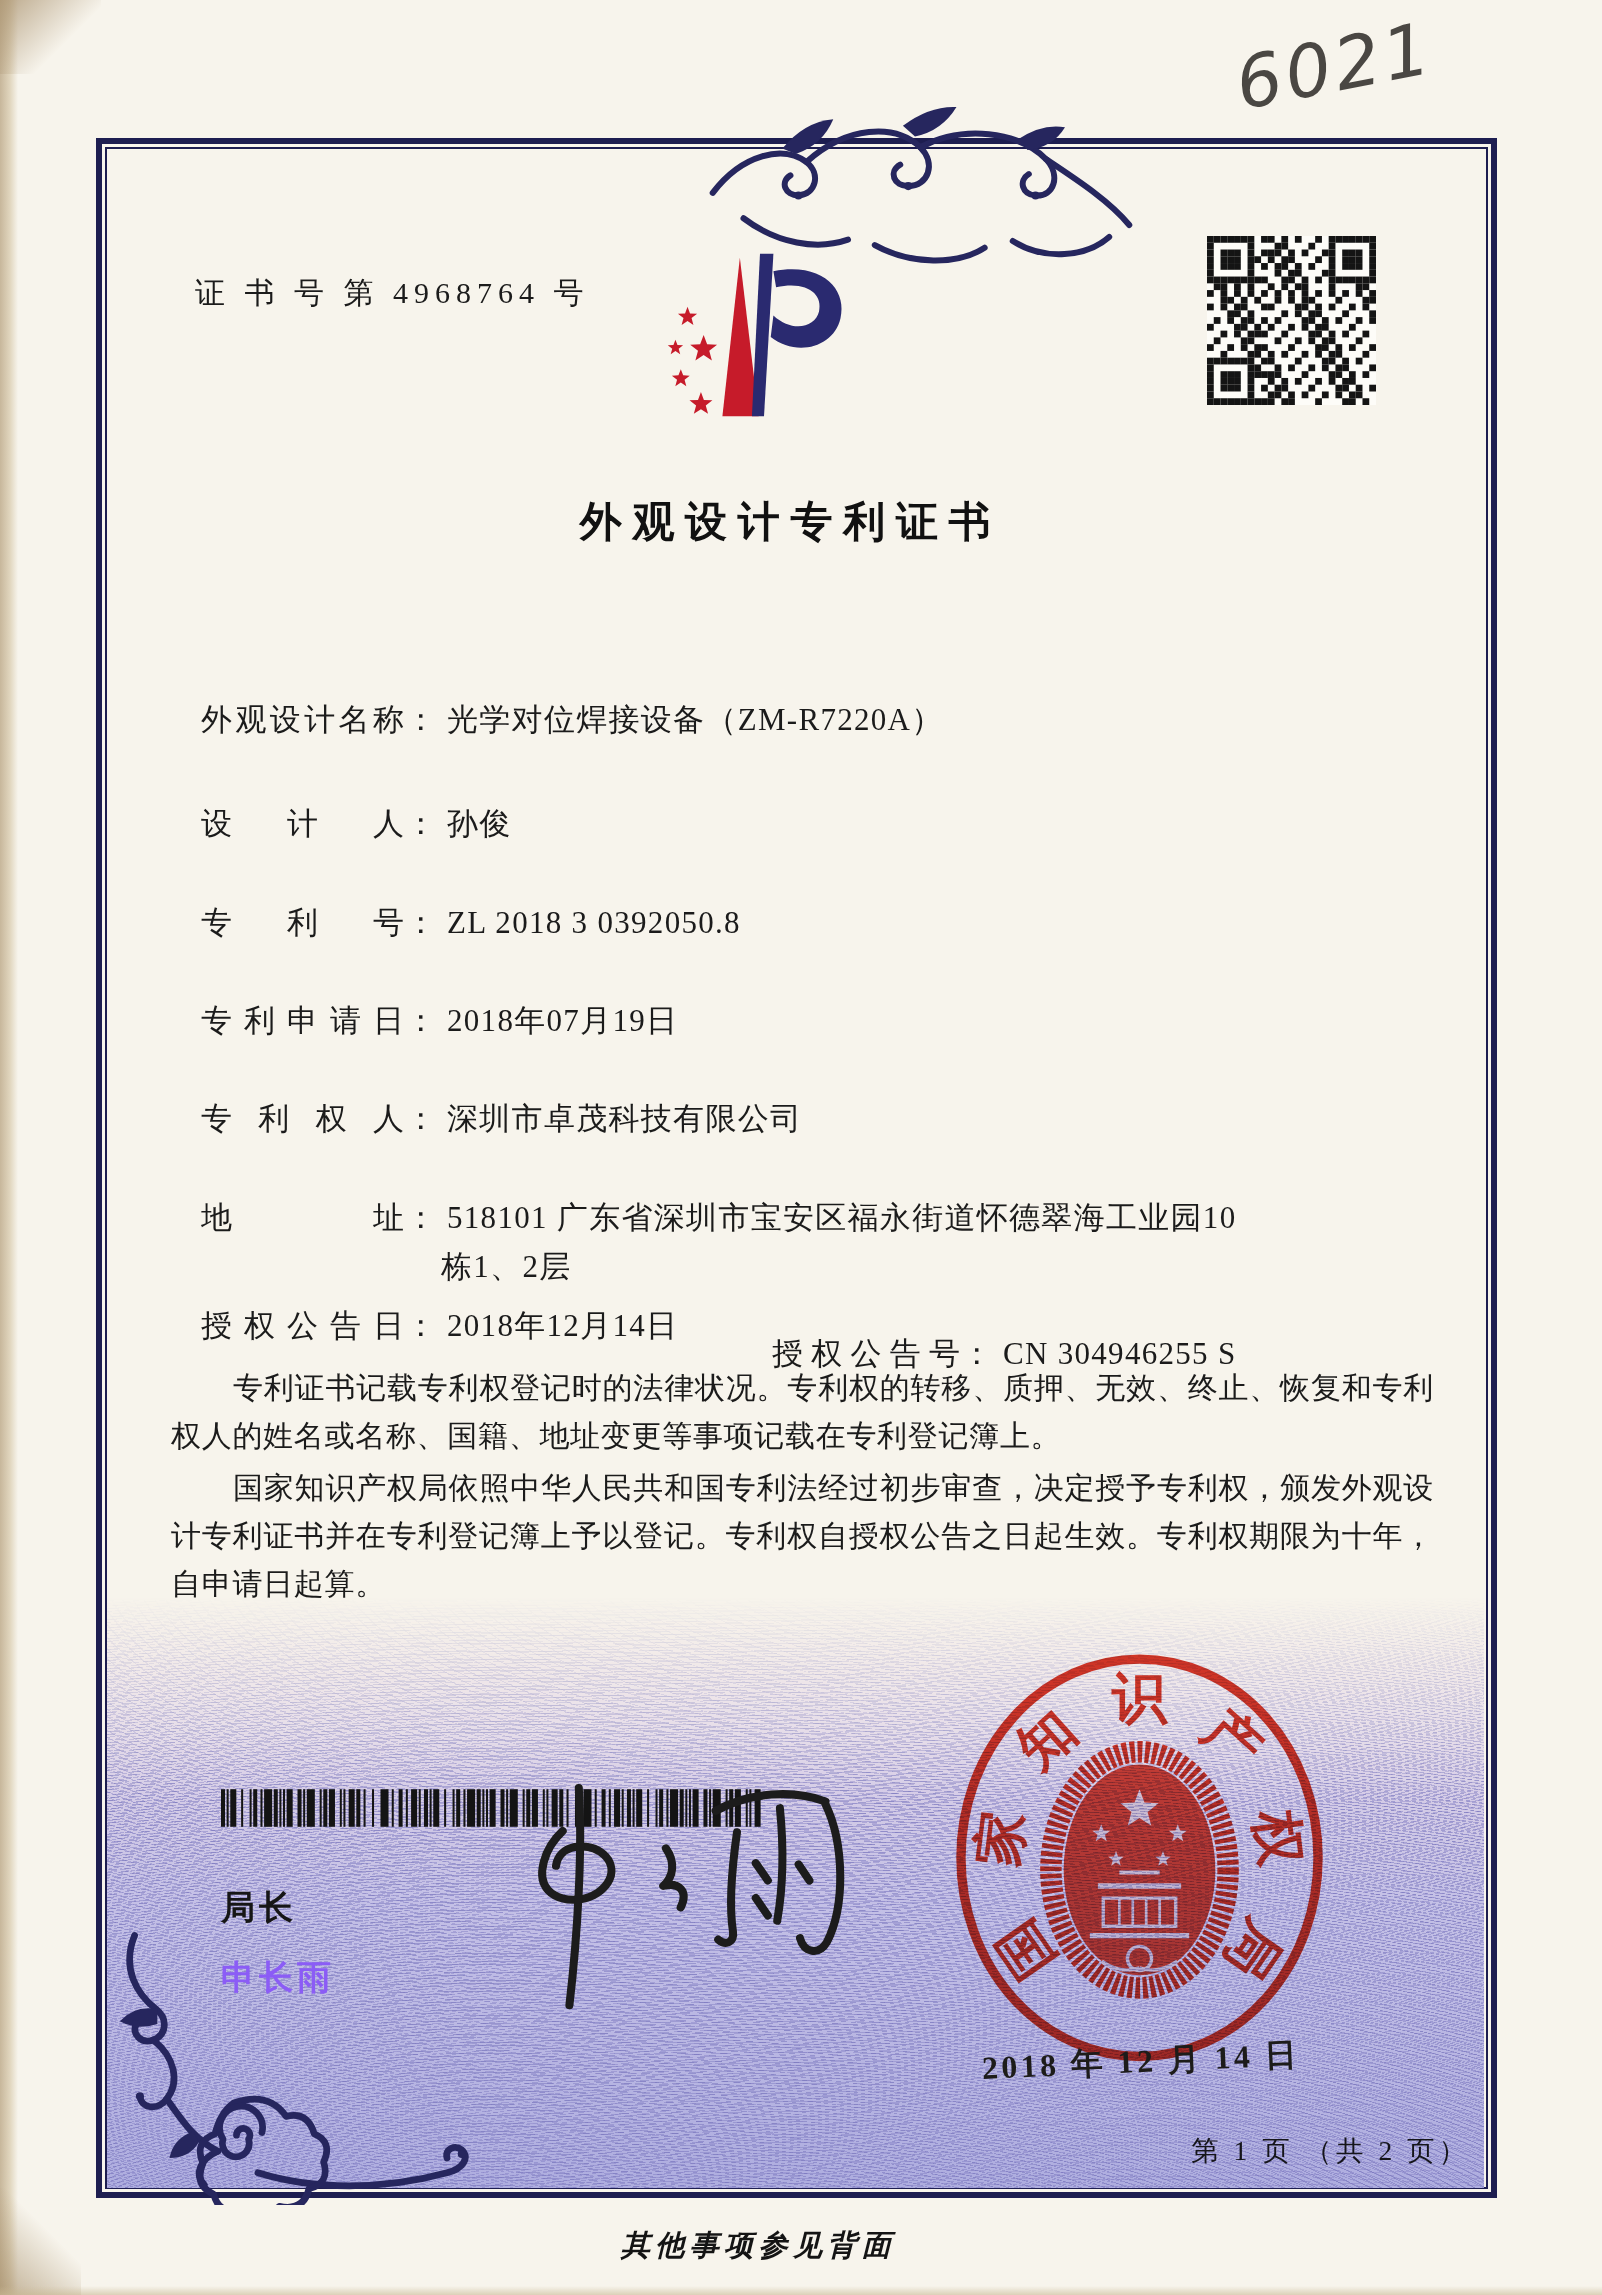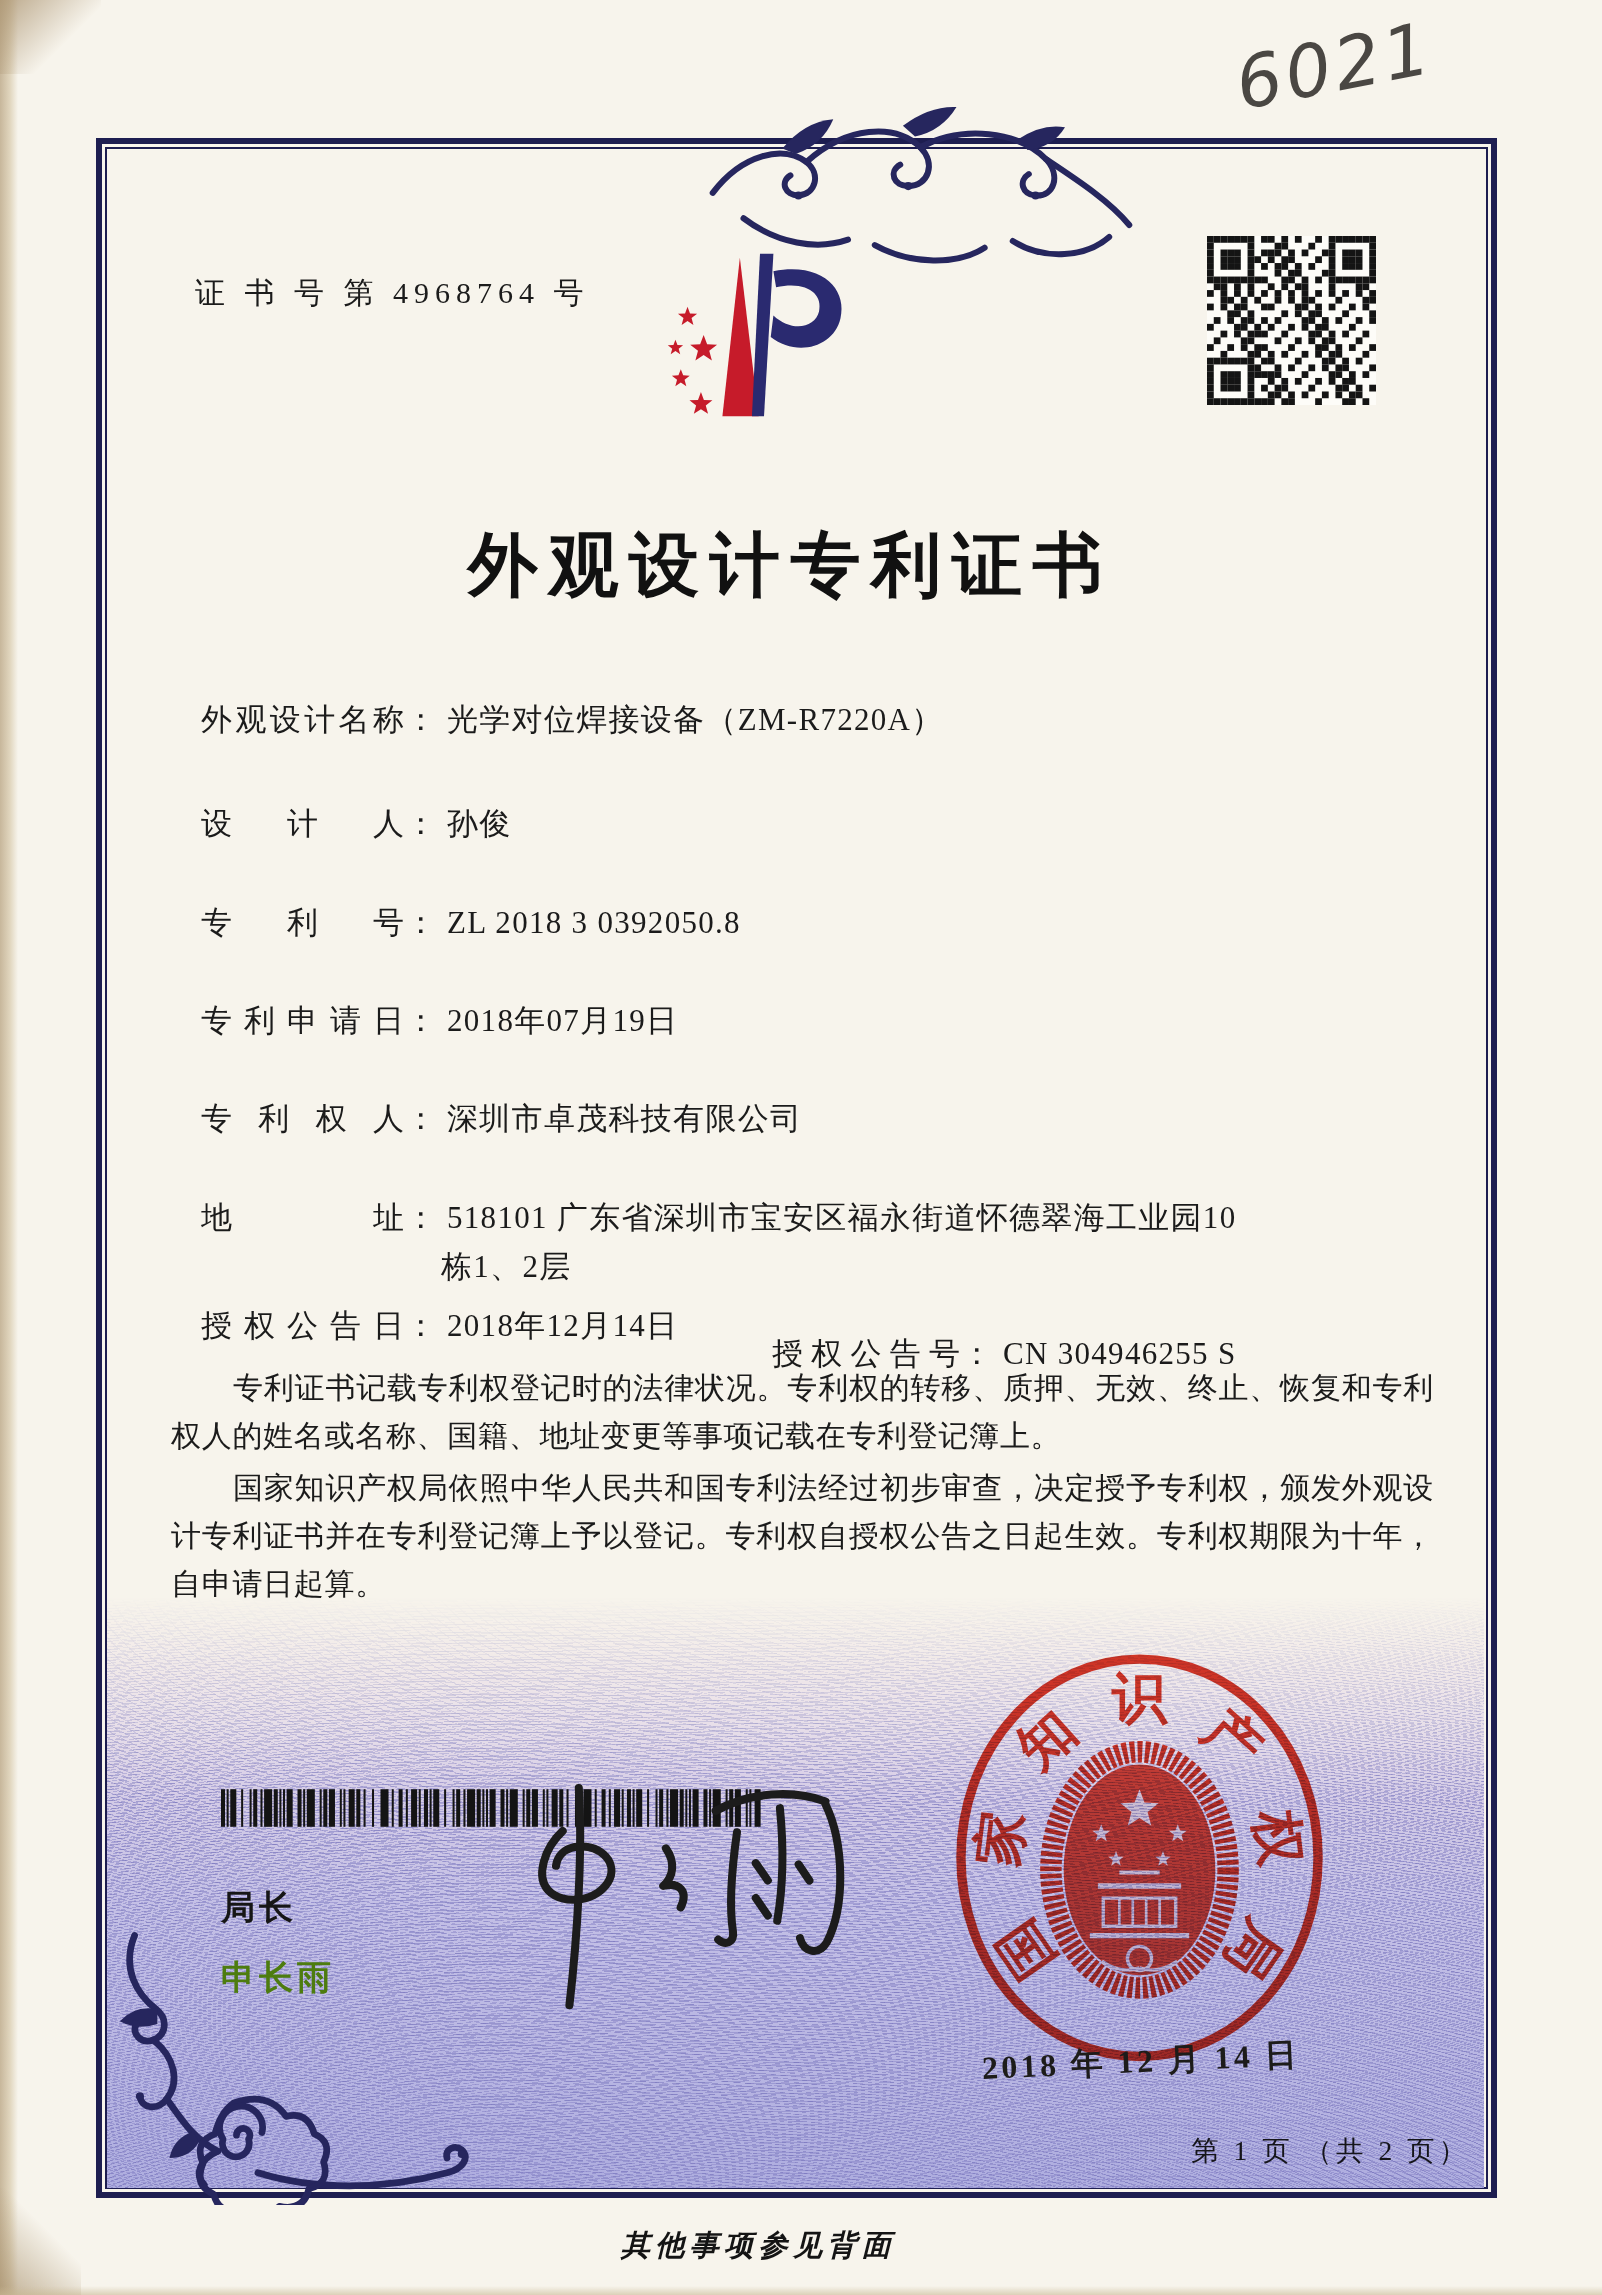--- a/index.html
+++ b/index.html
@@ -35,39 +35,39 @@
         rgba(193,189,229,0.96) 52%, rgba(174,173,223,1) 100%);
     -webkit-mask-image:linear-gradient(180deg, rgba(0,0,0,0) 0, rgba(0,0,0,.4) 74px, #000 201px);
     mask-image:linear-gradient(180deg, rgba(0,0,0,0) 0, rgba(0,0,0,.4) 74px, #000 201px);}
 
   .abs{position:absolute;}
   .certno{left:195px;top:273px;font-size:30px;letter-spacing:6px;z-index:2;}
   .handwritten{left:1235px;top:24px;font-size:72px;z-index:2;color:#33302c;
     font-family:"DejaVu Sans",sans-serif;font-style:italic;
     transform:rotate(-11deg);letter-spacing:4px;opacity:.88;}
   .doc-title{left:96px;top:494px;width:1389px;text-align:center;z-index:2;
-    font-size:70px;font-weight:bold;letter-spacing:10.7px;color:#111;margin-top:25px;}
+    font-size:42px;font-weight:bold;letter-spacing:10.7px;color:#111;}
 
   .frow{left:201px;z-index:2;font-size:31px;white-space:nowrap;}
   .flabel{display:inline-block;width:203px;text-align:justify;text-align-last:justify;vertical-align:top;}
   .fcolon{display:inline-block;margin-left:1.3px;}
   .fvalue{display:inline-block;margin-left:10.7px;letter-spacing:1.3px;}
   .addr2{left:441px;top:1246px;z-index:2;font-size:31px;letter-spacing:1.3px;}
   .frow-right{left:772px;z-index:2;font-size:31px;white-space:nowrap;margin-top:28px;}
   .frow-right .flabel{width:188px;}
 
   .body-text{left:171px;top:1364px;width:1263px;z-index:2;font-size:30px;line-height:48px;
     text-align:justify;letter-spacing:0.7px;}
   .body-text p{margin:0 0 4px 0;text-indent:62px;}
 
   .barcode{left:221px;top:1789px;z-index:2;}
   .sign-title{left:221px;top:1885px;z-index:2;font-size:34px;font-weight:600;
     font-family:"Liberation Sans","DejaVu Sans",sans-serif;letter-spacing:4px;color:#161616;}
   .sign-name{left:221px;top:1955px;z-index:2;font-size:34px;font-weight:600;
-    font-family:"Liberation Sans","DejaVu Sans",sans-serif;letter-spacing:4px;color:#4d7c0f;}
+    font-family:"Liberation Sans","DejaVu Sans",sans-serif;letter-spacing:4px;color:#8b5cf6;}
   .signature-svg{left:497px;top:1769px;z-index:3;}
 
   .seal-svg{left:938px;top:1643px;z-index:30;mix-blend-mode:multiply;opacity:.94;}
   .seal-date{left:913px;top:2040px;width:456px;z-index:40;text-align:center;
     font-size:32px;font-weight:bold;letter-spacing:3.4px;color:#1d1c1a;transform:rotate(-2.5deg);}
 
   .page-footer{left:47px;top:2133px;width:1423px;text-align:right;z-index:5;
     font-size:27.5px;letter-spacing:4px;color:#15151a;}
   .back-note{left:47px;top:2226px;width:1423px;text-align:center;z-index:2;
     font-size:29px;font-weight:bold;letter-spacing:5.4px;color:#141414;font-style:italic;}

